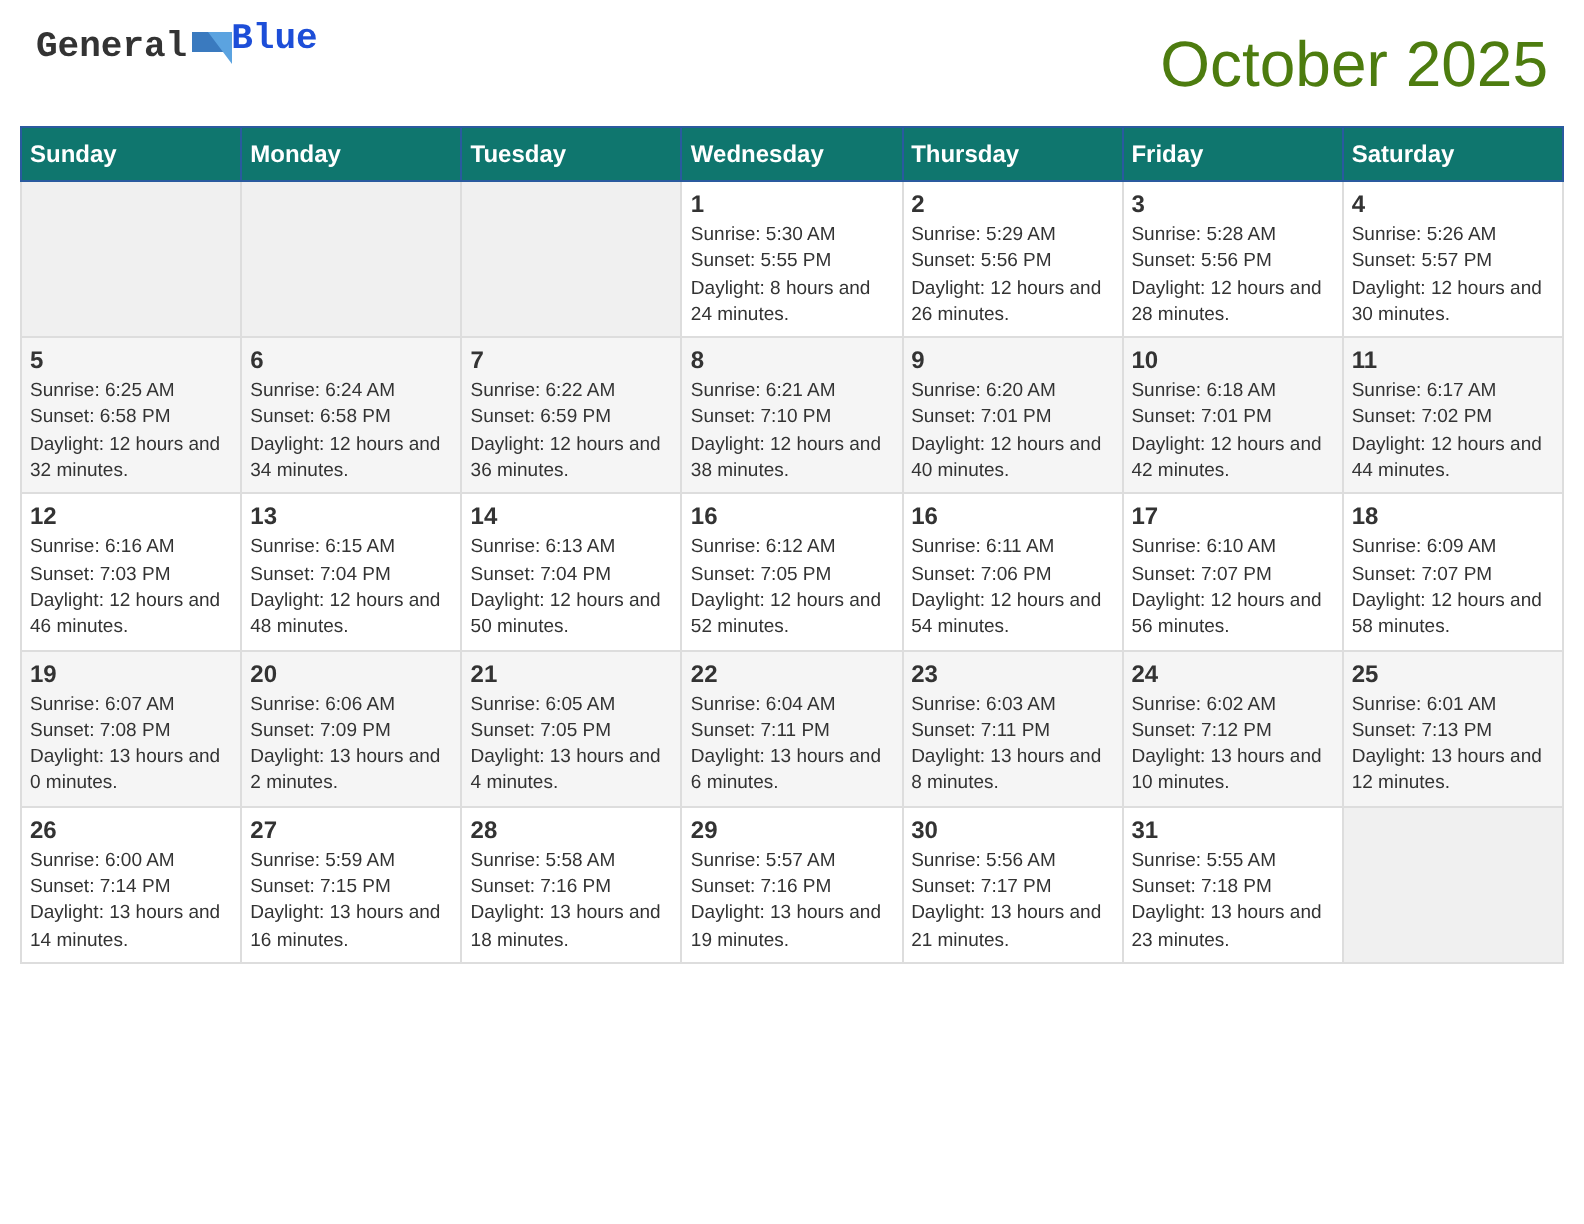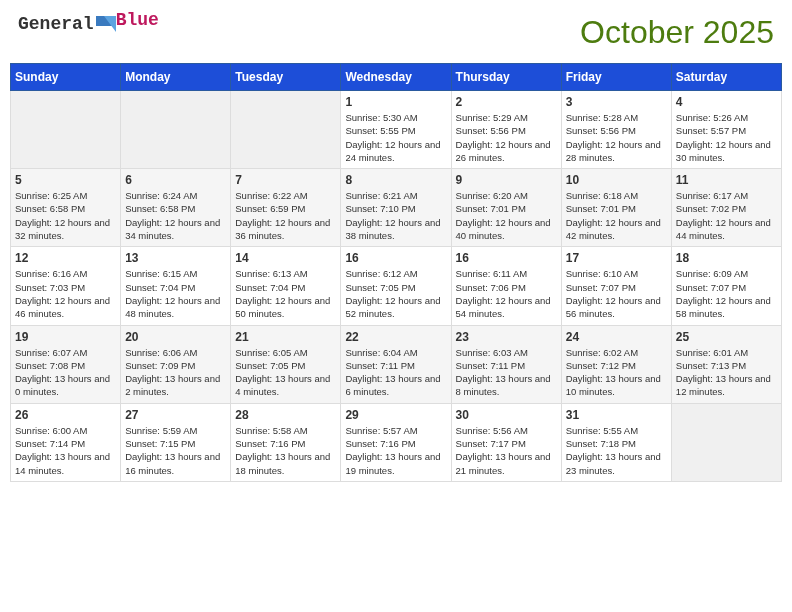--- a/index.html
+++ b/index.html
@@ -34,21 +34,21 @@
       font-size: 14px;
       color: #333;
       font-weight: bold;
     }
     .calendar {
       width: 100%;
       border-collapse: collapse;
       border: 1px solid #ccc;
     }
     .calendar th {
-      background-color: #1d4ed8;
+      background-color: #0f766e;
       color: #fff;
       font-size: 12px;
       font-weight: bold;
       padding: 6px 4px;
       text-align: left;
       border: 1px solid #2a5a9f;
     }
     .calendar td {
       vertical-align: top;
       width: 14.28%;
@@ -85,21 +85,21 @@
 
 <div class="header-area">
   <div class="logo">
     <div style="display:flex;align-items:center;">
       <span style="font-size:18px;font-weight:bold;color:#333;">General</span>
       <svg width="20" height="16" viewBox="0 0 20 16" style="margin-left:2px;">
         <polygon points="0,0 20,0 20,10 0,10" fill="#3a7abf"></polygon>
         <polygon points="8,0 20,0 20,16" fill="#5ba3e0"></polygon>
       </svg>
     </div>
-    <span style="font-size:18px;font-weight:bold;color:#be185d;margin-top:-4px;">Blue</span>
+    <span style="font-size:18px;font-weight:bold;color:#1d4ed8;margin-top:-4px;">Blue</span>
   </div>
   <div class="title-area">
     <div class="month-title">October 2025</div>
   </div>
 </div>
 
 <table class="calendar">
   <thead>
     <tr id="header-row">
         <th>Sunday</th>
@@ -114,21 +114,21 @@
   <tbody id="calendar-body">
       <tr>
         <td class="empty-cell"></td>
         <td class="empty-cell"></td>
         <td class="empty-cell"></td>
         <td>
           <span class="day-num">1</span>
           <div class="cell-content">
             <div>Sunrise: 5:30 AM</div>
             <div>Sunset: 5:55 PM</div>
-            <div>Daylight: 12 hours and 24 minutes.</div>
+            <div>Daylight: 8 hours and 24 minutes.</div>
           </div>
         </td>
         <td>
           <span class="day-num">2</span>
           <div class="cell-content">
             <div>Sunrise: 5:29 AM</div>
             <div>Sunset: 5:56 PM</div>
             <div>Daylight: 12 hours and 26 minutes.</div>
           </div>
         </td>

